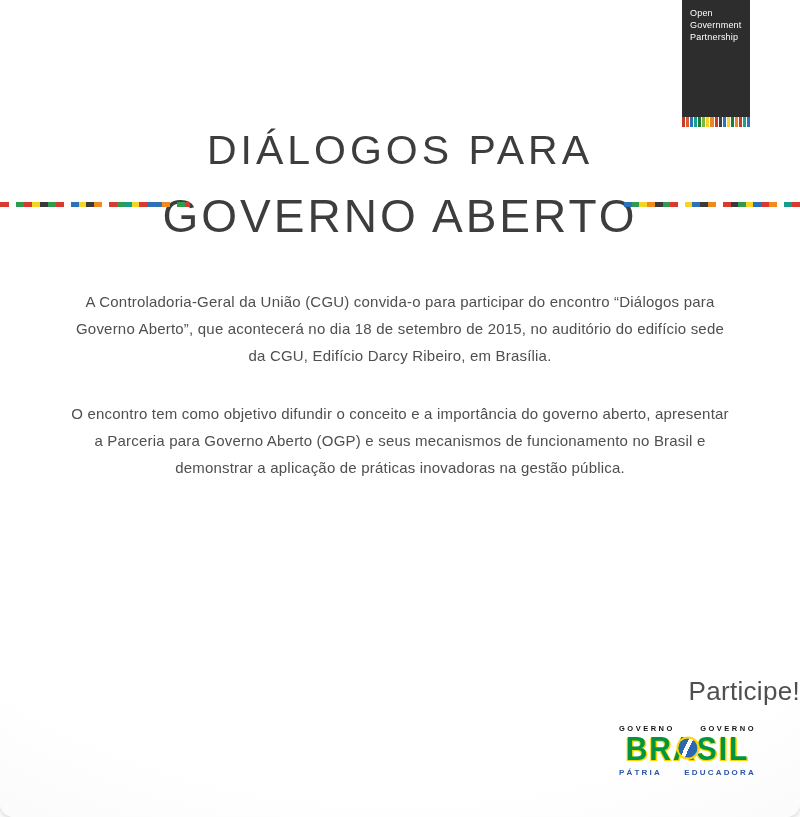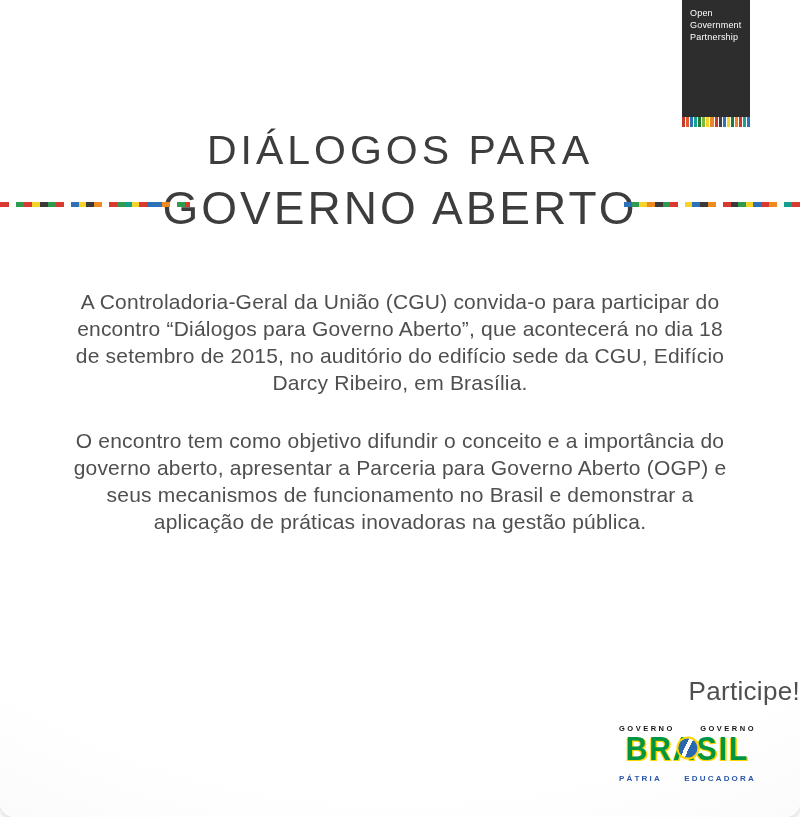--- a/index.html
+++ b/index.html
@@ -23,33 +23,33 @@
   }
   .ogp-stripes {
     position:absolute; top:117px; left:682px; width:68px; height:10px;
     display:flex; gap:1px; background:transparent;
   }
   .ogp-stripes span { flex:1 1 auto; height:100%; display:block; }
 
   
   .title { position:absolute; top:127px; left:0; width:100%; text-align:center; color:#3d3d3d; }
   .title-line1 { font-size:41px; font-weight:300; letter-spacing:4px; }
-  .title-line2 { font-size:46px; font-weight:300; letter-spacing:3px; margin-top:7px; }
+  .title-line2 { font-size:46px; font-weight:300; letter-spacing:3px; margin-top:15px; }
 
   
   .dashes { position:absolute; top:202px; height:5px; display:flex; overflow:hidden; }
   .dashes span { display:block; height:100%; flex:0 0 auto; }
   .dashes-left  { left:0; width:190px; }
   .dashes-right { right:0; width:178px; justify-content:flex-end; }
 
   
   .body-text {
     position:absolute; top:288px; left:50%; transform:translateX(-50%);
     width:660px; text-align:center;
-    font-size:21px; line-height:27px; color:#4f4f4f; letter-spacing:.2px;
+    font-size:15px; line-height:27px; color:#4f4f4f; letter-spacing:.2px;
   }
   .body-text p { margin:0; font-weight:300; }
   .body-text p + p { margin-top:31px; }
   .link { color:#2e86c1; text-decoration:none; cursor:pointer; }
   .link-dot { color:#2e86c1; }
 
   .participe {
     position:absolute; top:676px; left:0; width:100%;
     text-align:right; font-size:26px; color:#4f4f4f; letter-spacing:.3px; font-weight:300;
   }
@@ -77,21 +77,21 @@
   }
   .flag-circle {
     position:absolute; left:50%; top:48%; width:19px; height:19px;
     transform:translate(-50%,-50%); border-radius:50%;
     background:linear-gradient(115deg, #2b67b1 0 38%, #ffffff 38% 54%, #2b67b1 54% 100%);
     box-shadow:0 0 0 2px #ffd400;
   }
   .patria-row {
     display:flex; justify-content:space-between;
     font-size:8px; font-weight:bold; color:#2b57a8; letter-spacing:2.2px;
-    margin-top:10px; white-space:nowrap;
+    margin-top:4px; white-space:nowrap;
   }
 </style>
 </head>
 <body>
 
 <div class="page">
 
   <div class="ogp-box">
     <span>Open Government Partnership</span>
   </div>

